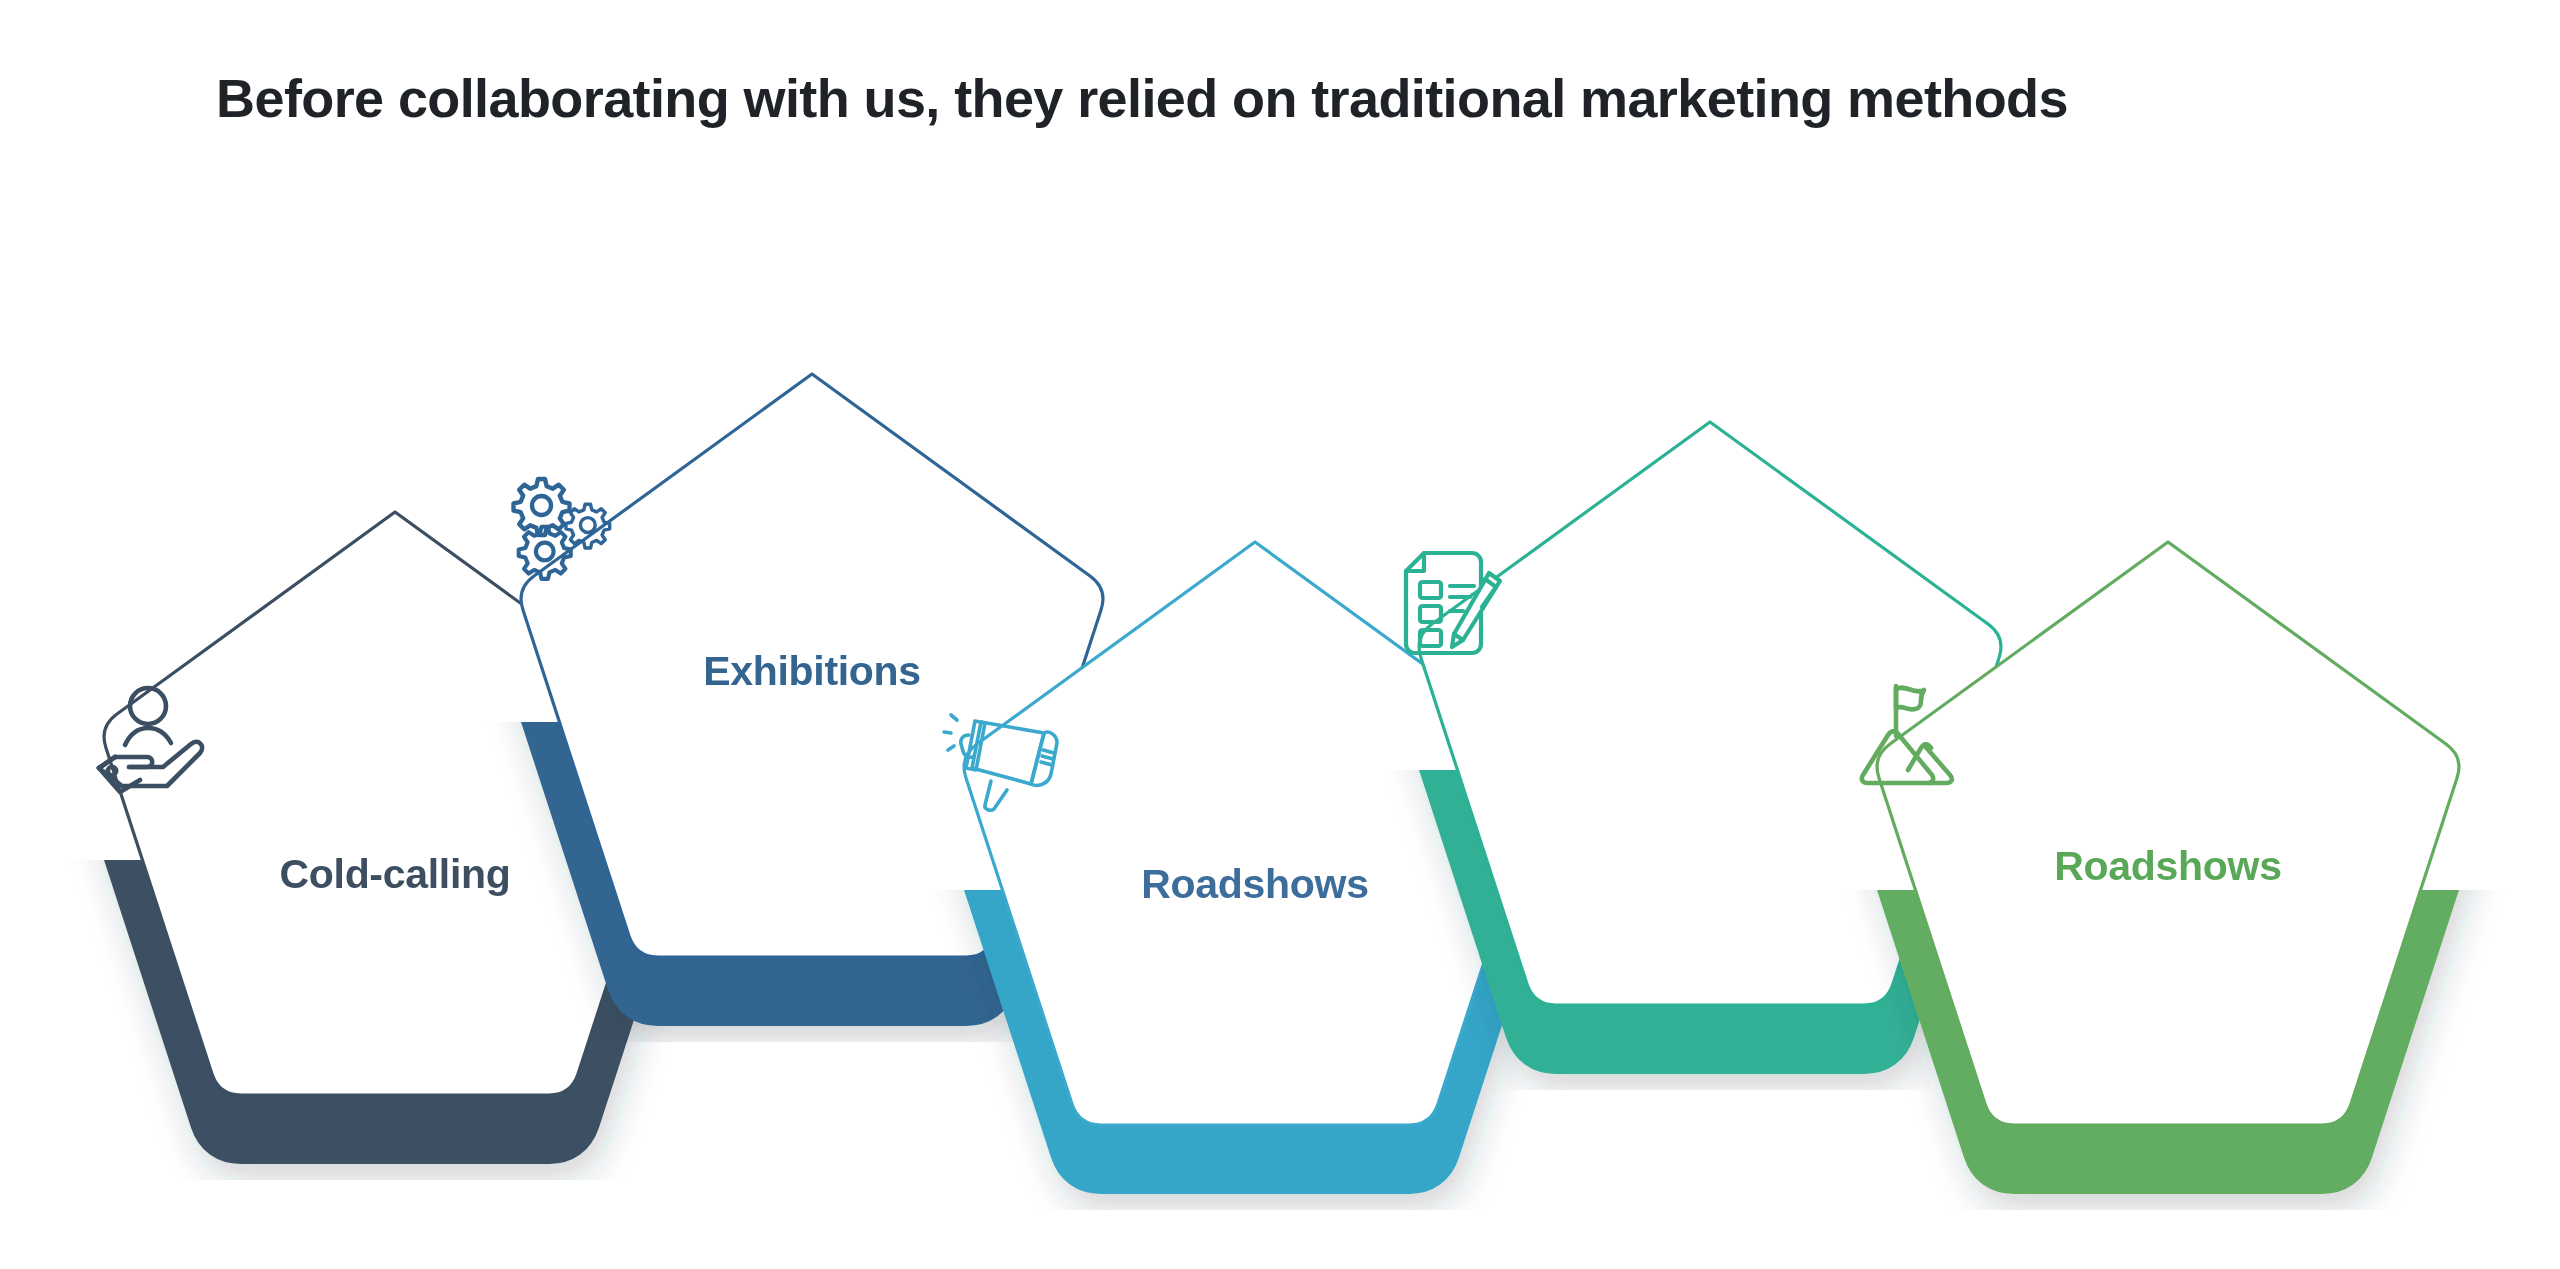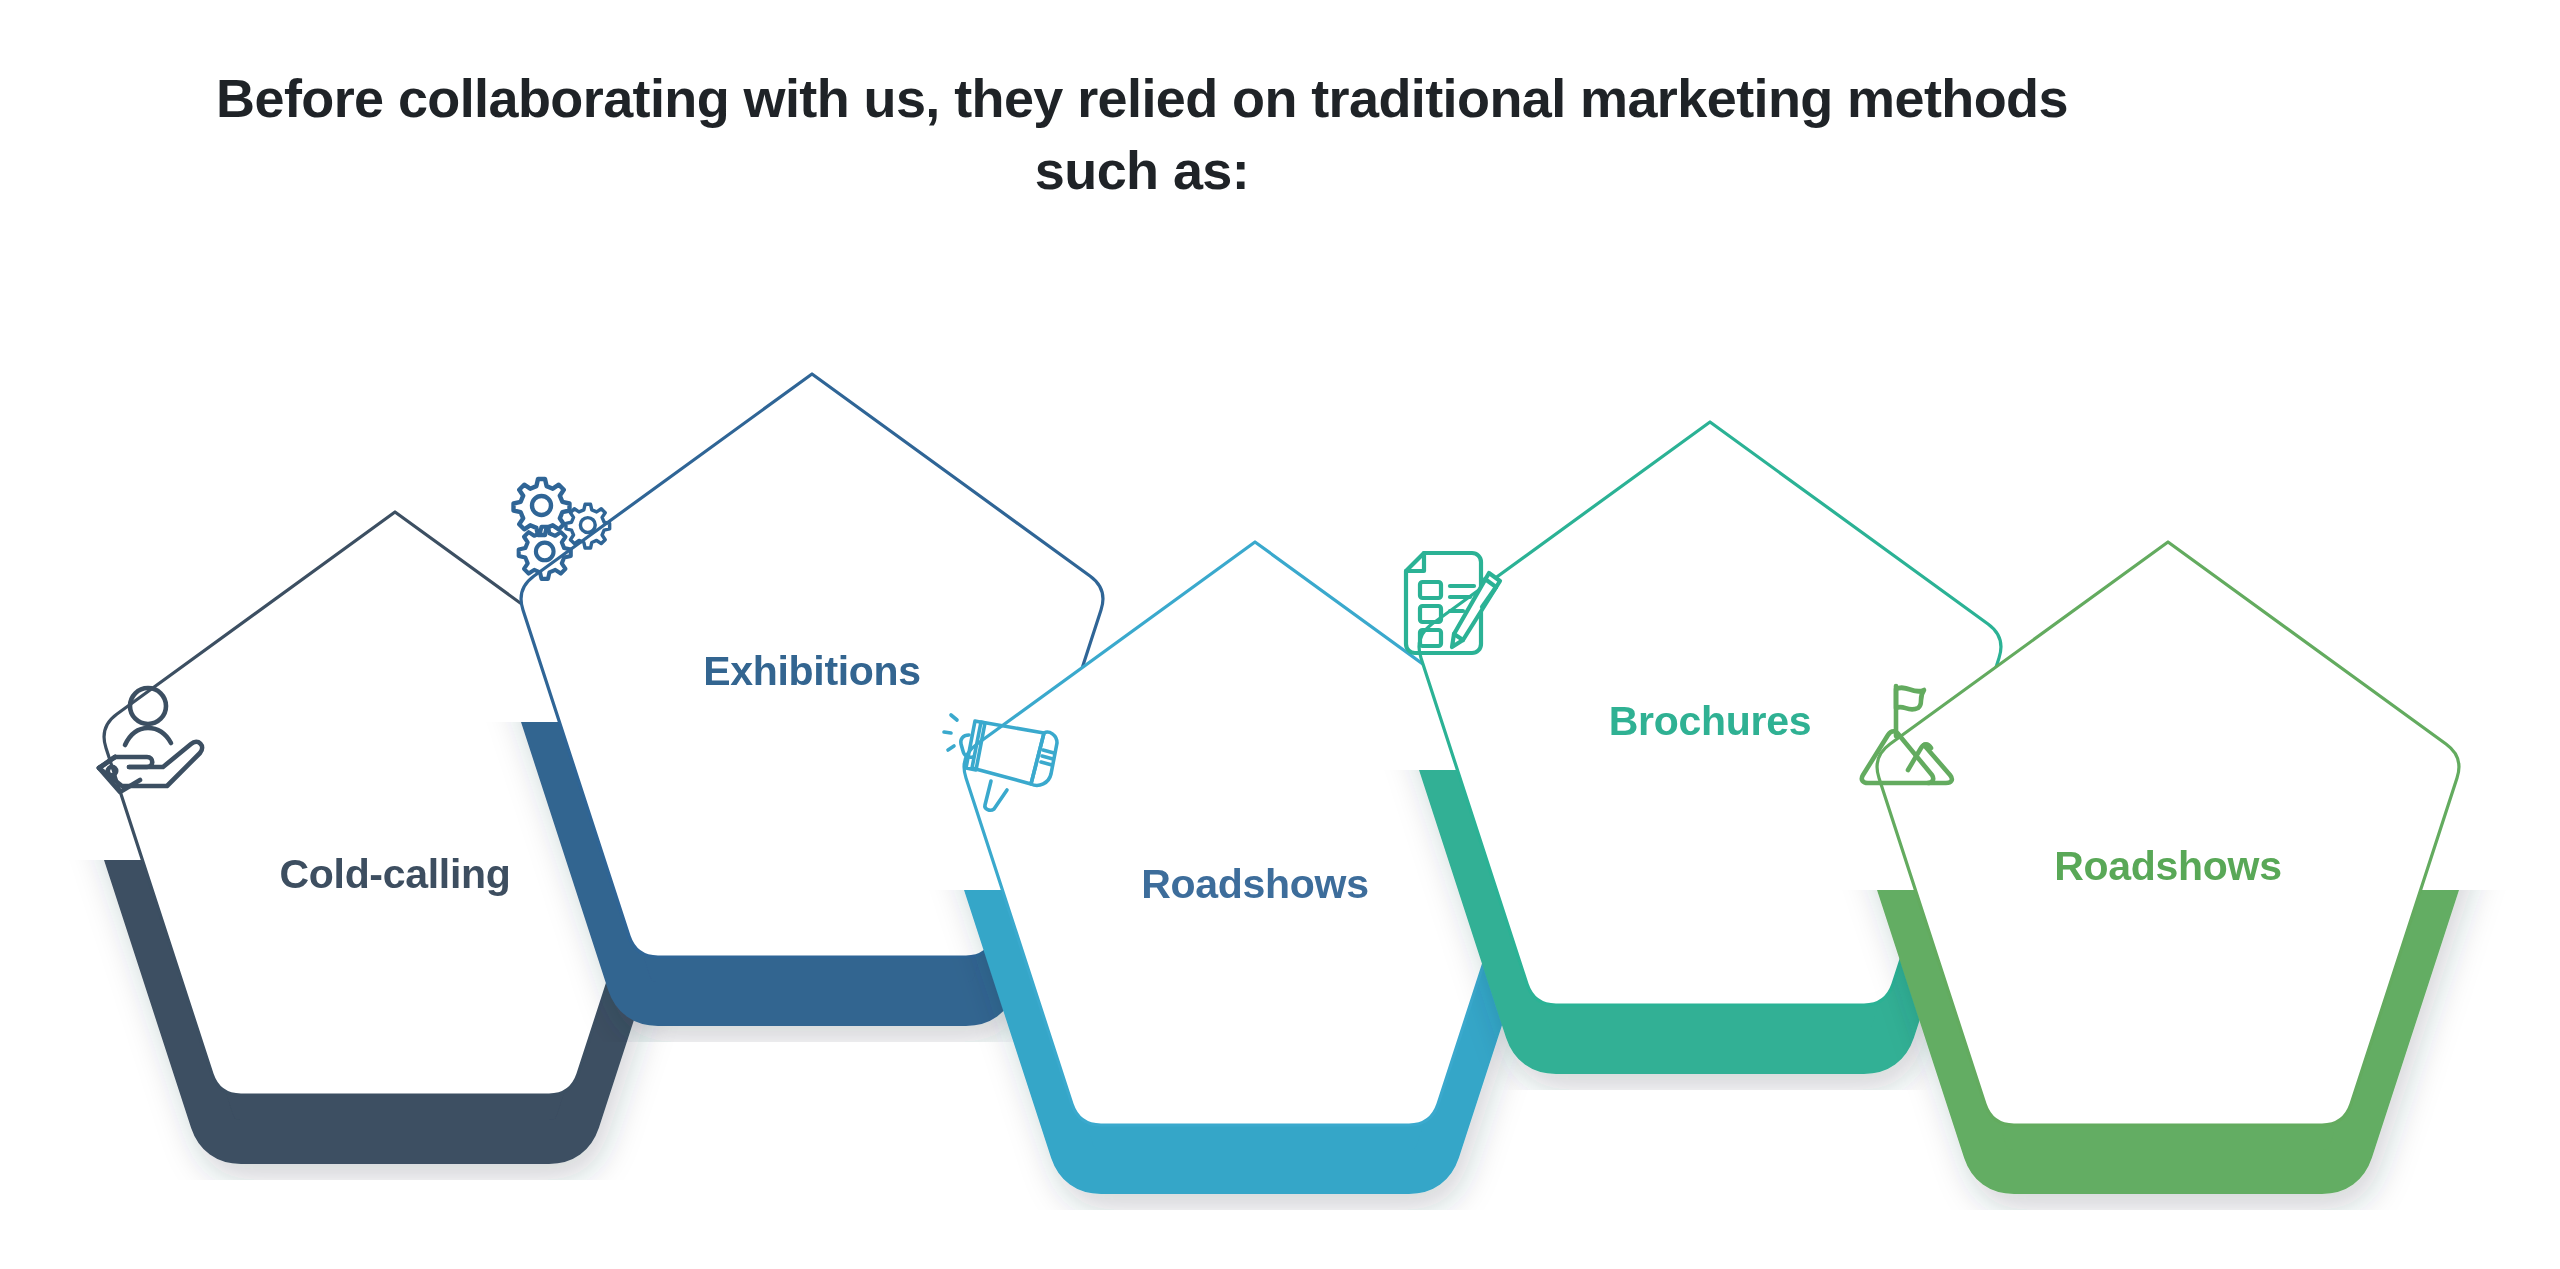--- a/index.html
+++ b/index.html
@@ -76,21 +76,20 @@
     pointer-events: none;
   }
 </style>
 </head>
 <body>
 
 <div id="canvas">
 
   <div id="title-block">
     <div class="title-line">Before collaborating with us, they relied on traditional marketing methods</div>
-    <div class="title-line second">such as:</div>
   </div>
 
   <div id="pentagons">
 
     <div class="card" style="left:85px; top:460px;">
       <svg width="620" height="620" viewBox="0 0 620 620">
         <defs>
           <filter id="sh1" x="-25%" y="-25%" width="150%" height="160%">
             <feDropShadow dx="6" dy="16" stdDeviation="16" flood-color="#2a3340" flood-opacity="0.20"></feDropShadow>
           </filter>
@@ -218,21 +217,20 @@
           <path d="M50 38 L74 38"></path>
           <path d="M50 49 L70 49"></path>
           <path d="M50 63 L63 63"></path>
           <path d="M89 25 L100 33 L63 92 L52 99 L54 86 Z" fill="#ffffff"></path>
           <path d="M85 31 L96 39"></path>
           <path d="M54 86 L63 92"></path>
           <path d="M96 39 L82 59"></path>
         </svg>
       </div>
 
-      <div class="card-label" style="top:327px; color:#2fb193;">Brochures</div>
     </div>
 
     <div class="card" style="left:1858px; top:490px;">
       <svg width="620" height="620" viewBox="0 0 620 620">
         <defs>
           <filter id="sh5" x="-25%" y="-25%" width="150%" height="160%">
             <feDropShadow dx="6" dy="16" stdDeviation="16" flood-color="#2a3340" flood-opacity="0.20"></feDropShadow>
           </filter>
           <clipPath id="clipBase5">
             <rect x="-60" y="400" width="760" height="320"></rect>

